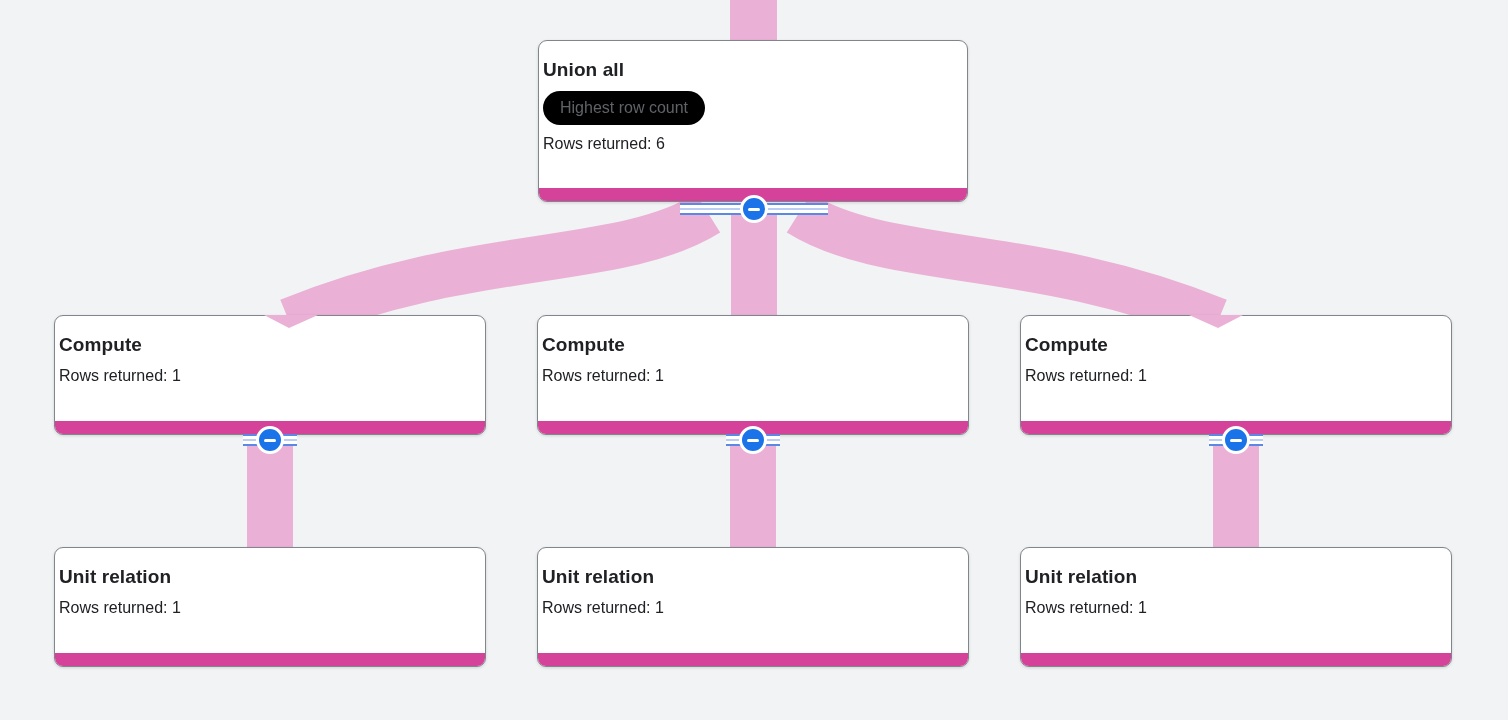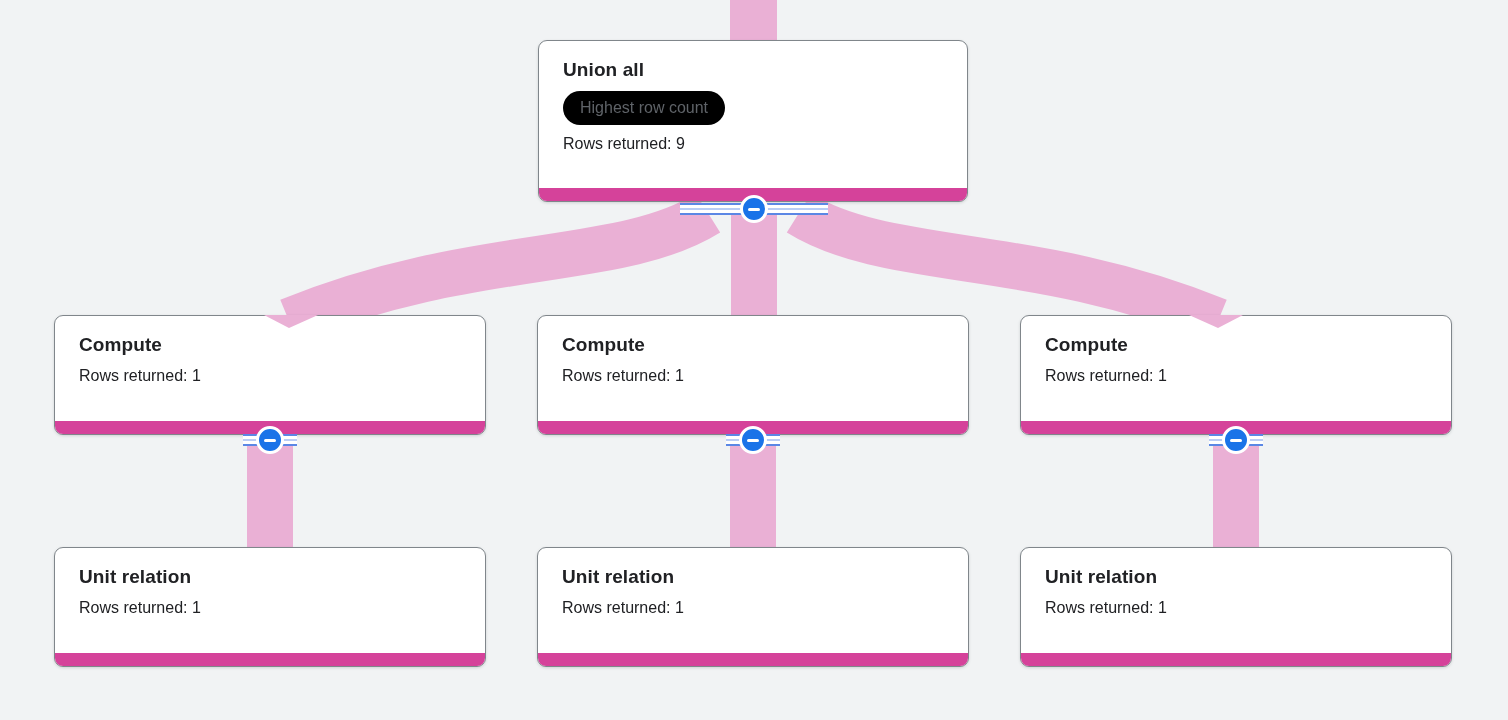--- a/index.html
+++ b/index.html
@@ -15,21 +15,21 @@
   .tips{z-index:2;}
 
   .card{
     position:absolute;
     background:#ffffff;
     border:1px solid #80868b;
     border-radius:9px;
     box-shadow:0 1px 3px rgba(60,64,67,.18);
     box-sizing:border-box;
     z-index:1;
-    padding:17px 16px 0 24px;
+    padding:17px 16px 0 4px;
   }
   .card-title{
     font-size:19px;
     font-weight:600;
     color:#202124;
     letter-spacing:.1px;
     line-height:24px;
   }
   .badge{
     display:inline-block;
@@ -105,21 +105,21 @@
     <path d="M799,213 C887,268 1035,246 1218,321" fill="none" stroke="#eab0d5" stroke-width="46"></path>
 
     <rect x="247" y="446" width="46" height="102" fill="#eab0d5"></rect>
     <rect x="730" y="446" width="46" height="102" fill="#eab0d5"></rect>
     <rect x="1213" y="446" width="46" height="102" fill="#eab0d5"></rect>
   </svg>
 
   <div class="card" style="left:538px;top:40px;width:430px;height:162px;">
     <div class="card-title">Union all</div>
     <div><span class="badge">Highest row count</span></div>
-    <div class="card-rows">Rows returned: 9</div>
+    <div class="card-rows">Rows returned: 6</div>
     <div class="card-bar"></div>
   </div>
 
   <div class="card" style="left:54px;top:315px;width:432px;height:120px;">
     <div class="card-title">Compute</div>
     <div class="card-rows">Rows returned: 1</div>
     <div class="card-bar"></div>
   </div>
 
   <div class="card" style="left:537px;top:315px;width:432px;height:120px;">

